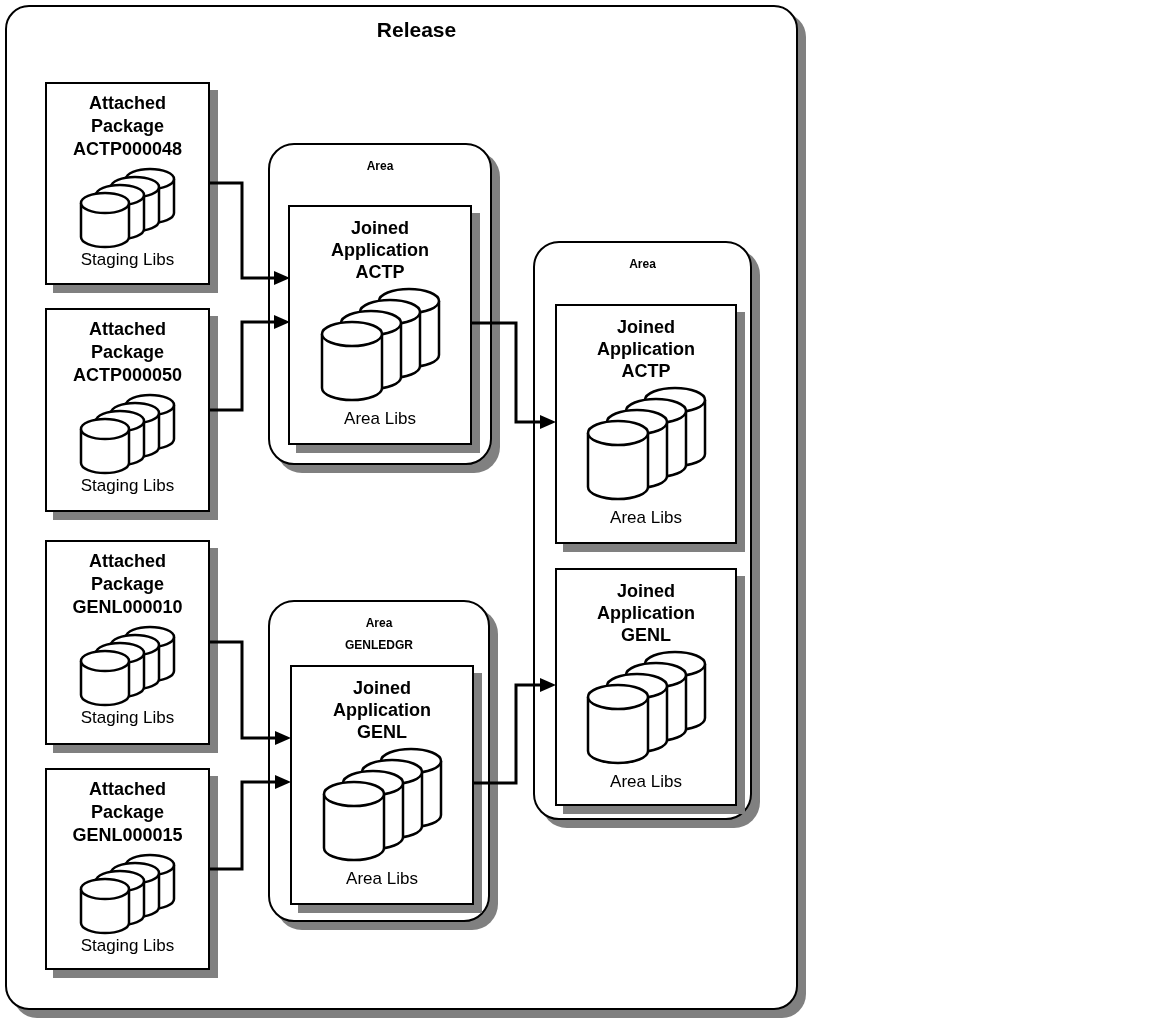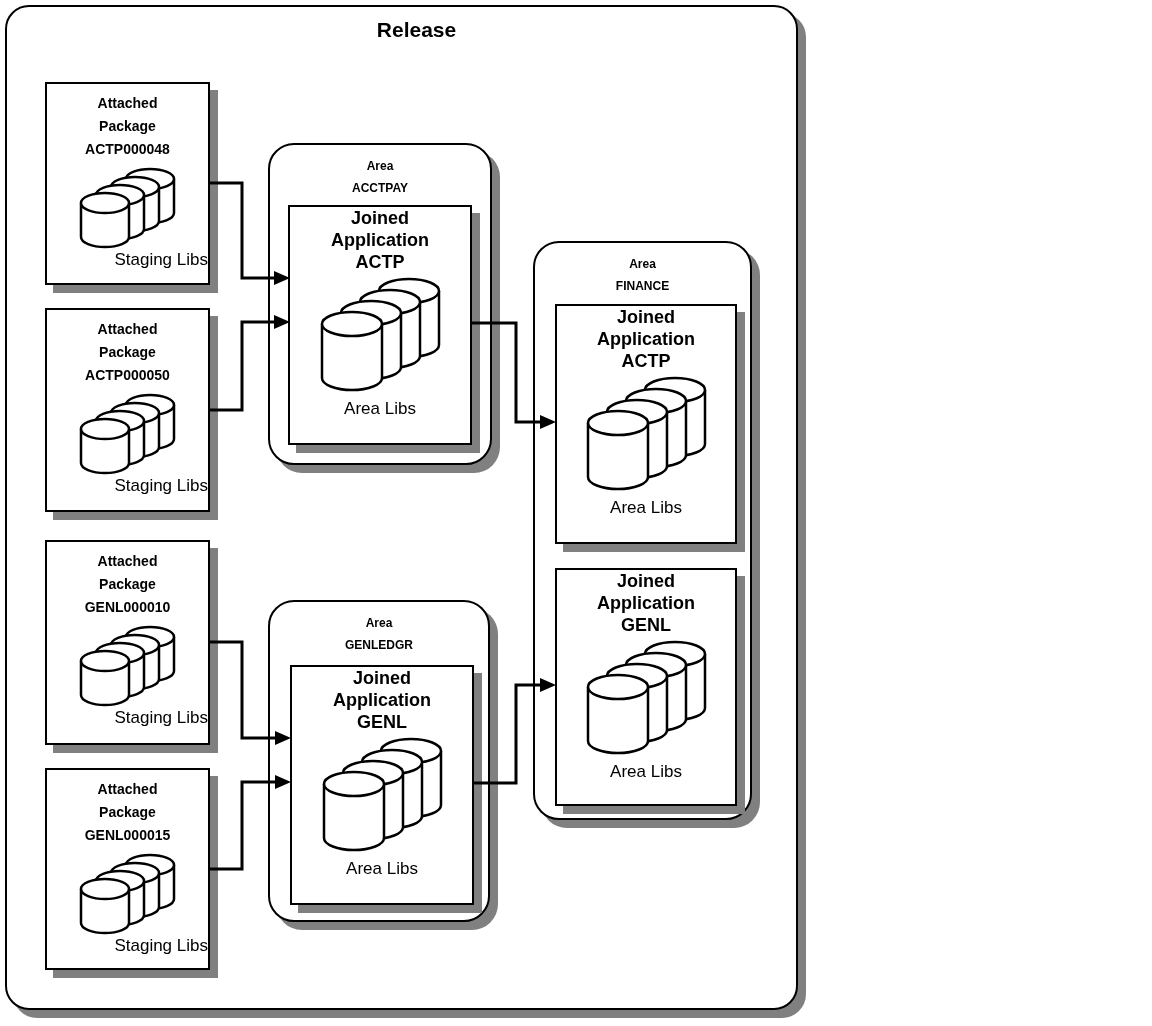--- a/index.html
+++ b/index.html
@@ -10,26 +10,26 @@
   }
   .box {
     position:absolute; box-sizing:border-box; background:#ffffff;
     border:2px solid #000000; box-shadow:8px 8px 0 #808080;
     text-align:center;
   }
   .rounded { border-radius:26px; }
   .release { border-radius:24px; }
   .title2 { font-weight:bold; font-size:21px; line-height:28px;margin-left:30px; }
   .area-title { margin-top:10px; font-weight:bold; font-size:12px; line-height:22px; }
-  .pkg-title { margin-top:8px; font-weight:bold; font-size:14px; line-height:23px; }
-  .joined-title { font-weight:bold; font-size:18px; line-height:22px; }
+  .pkg-title { margin-top:8px; font-weight:bold; font-size:18px; line-height:23px; }
+  .joined-title { margin-top:10px; font-weight:bold; font-size:18px; line-height:22px; }
   .cyl-svg { display:block; margin:4px auto 0; }
   .libs-cap { font-size:17px; line-height:22px; }
   .pkg .cyl-svg { margin-top:6px; }
-  .pkg .libs-cap { margin-top:0px;text-align:right; }
+  .pkg .libs-cap { margin-top:0px; }
   .joined .libs-cap { margin-top:6px; }
   #flows { position:absolute; left:0; top:0; pointer-events:none; }
 </style>
 </head>
 <body>
 
 <div id="canvas">
 
   <div class="box release" style="left:5px; top:5px; width:793px; height:1005px;">
     <div class="title2" style="position:absolute; left:0; right:0; top:9px;">
@@ -109,21 +109,20 @@
         <ellipse cx="39" cy="26" rx="24" ry="10" fill="#ffffff" stroke="#000000" stroke-width="2.5"></ellipse>
         <path d="M 0 34 L 0 68 A 24 10 0 0 0 48 68 L 48 34" fill="#ffffff" stroke="#000000" stroke-width="2.5"></path>
         <ellipse cx="24" cy="34" rx="24" ry="10" fill="#ffffff" stroke="#000000" stroke-width="2.5"></ellipse>
       </svg>
     <div class="libs-cap">Staging Libs</div>
   </div>
 
   <div class="box rounded" style="left:268px; top:143px; width:224px; height:322px;">
     <div class="area-title">
       <div>Area</div>
-      <div>ACCTPAY</div>
     </div>
   </div>
   <div class="box joined" style="left:288px; top:205px; width:184px; height:240px;">
     <div class="joined-title">
       <div>Joined</div>
       <div>Application</div>
       <div>ACTP</div>
     </div>
     <svg class="cyl-svg" width="121" height="115" viewBox="-2 -2 121 115">
         <path d="M 57 12 L 57 66 A 30 12 0 0 0 117 66 L 117 12" fill="#ffffff" stroke="#000000" stroke-width="2.5"></path>
@@ -159,21 +158,20 @@
         <ellipse cx="49" cy="34" rx="30" ry="12" fill="#ffffff" stroke="#000000" stroke-width="2.5"></ellipse>
         <path d="M 0 45 L 0 99 A 30 12 0 0 0 60 99 L 60 45" fill="#ffffff" stroke="#000000" stroke-width="2.5"></path>
         <ellipse cx="30" cy="45" rx="30" ry="12" fill="#ffffff" stroke="#000000" stroke-width="2.5"></ellipse>
       </svg>
     <div class="libs-cap">Area Libs</div>
   </div>
 
   <div class="box rounded" style="left:533px; top:241px; width:219px; height:579px;">
     <div class="area-title">
       <div>Area</div>
-      <div>FINANCE</div>
     </div>
   </div>
   <div class="box joined" style="left:555px; top:304px; width:182px; height:240px;">
     <div class="joined-title">
       <div>Joined</div>
       <div>Application</div>
       <div>ACTP</div>
     </div>
     <svg class="cyl-svg" width="121" height="115" viewBox="-2 -2 121 115">
         <path d="M 57 12 L 57 66 A 30 12 0 0 0 117 66 L 117 12" fill="#ffffff" stroke="#000000" stroke-width="2.5"></path>

